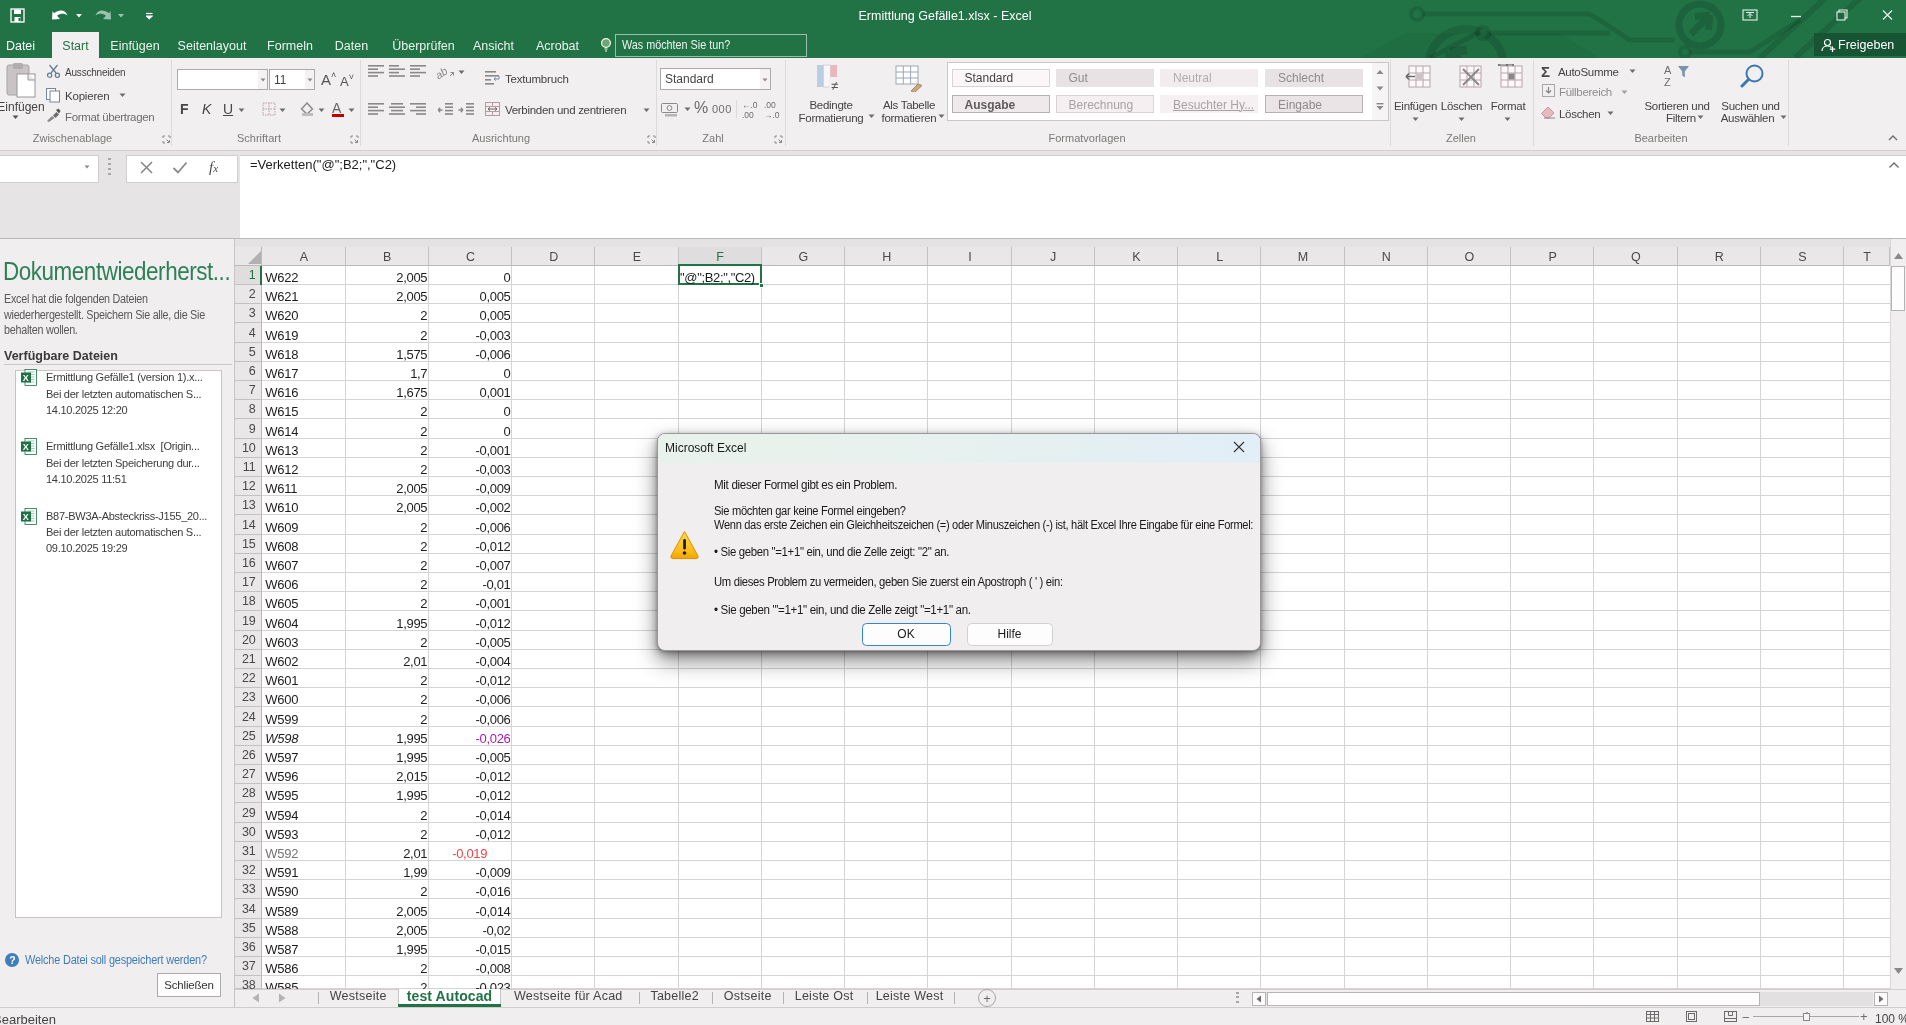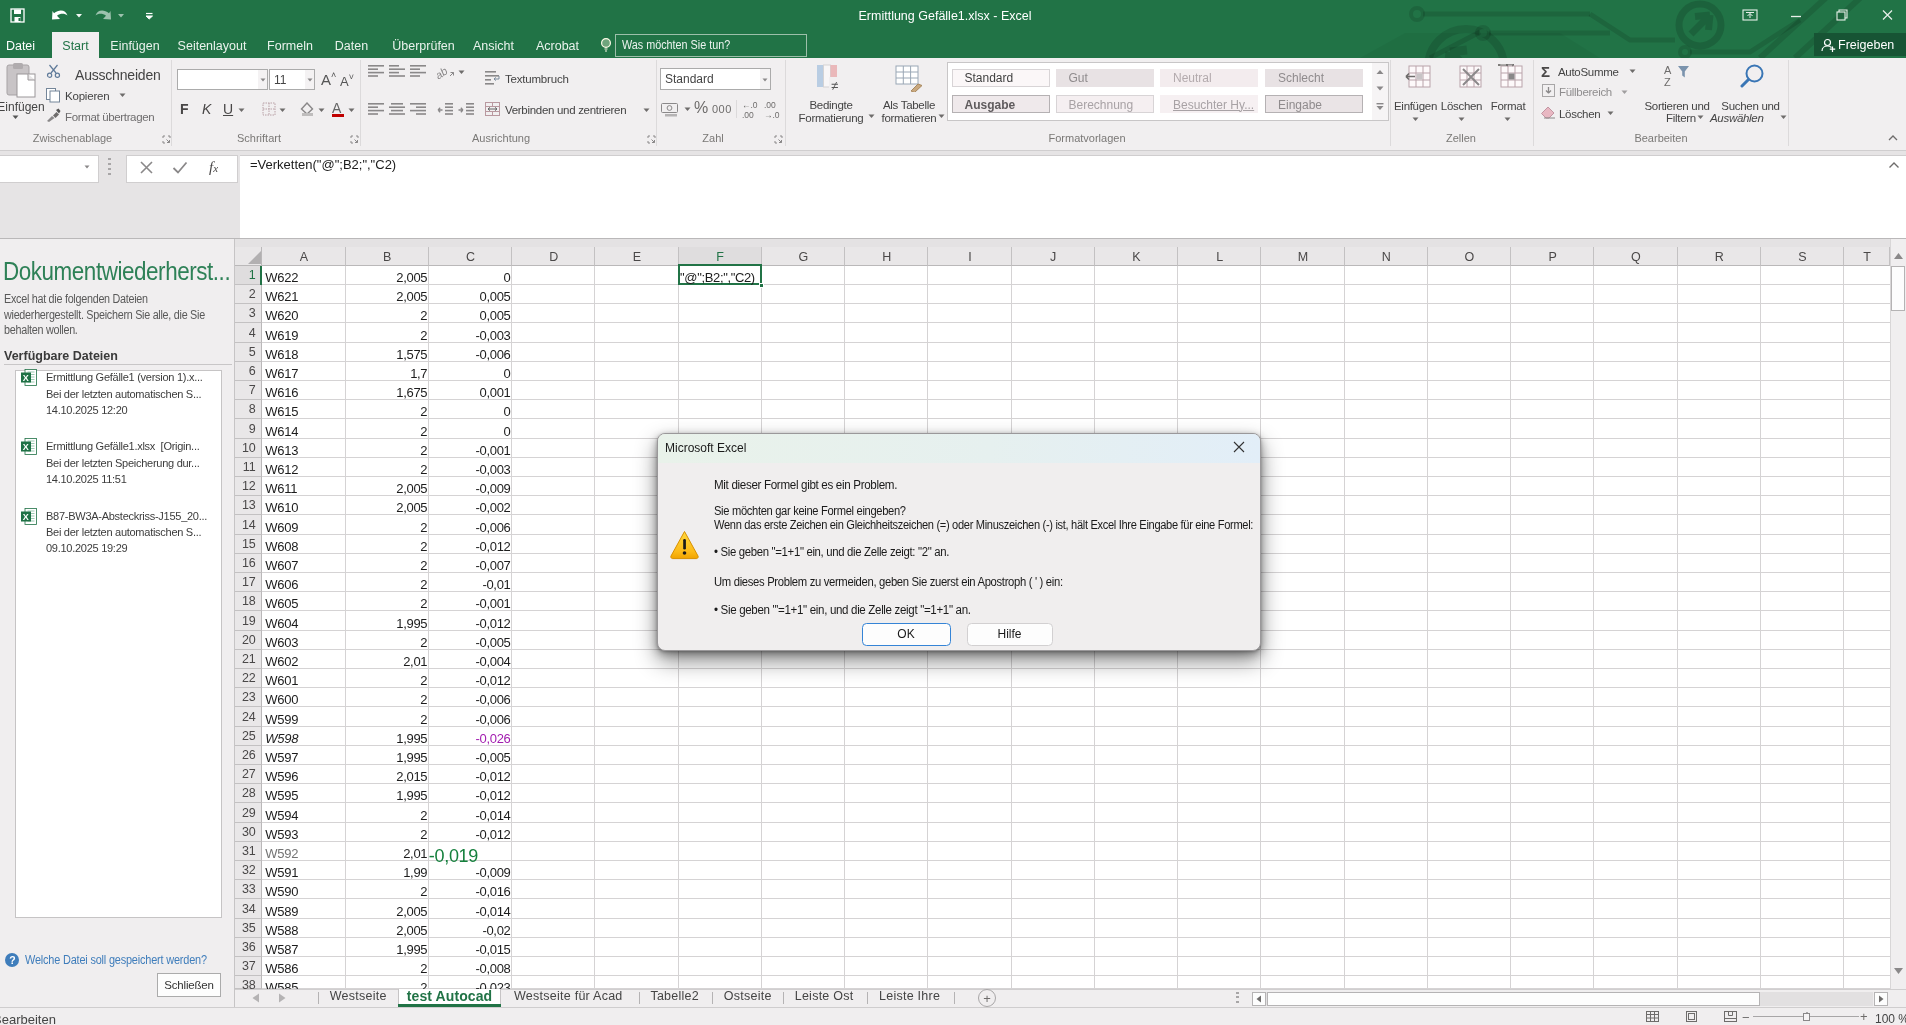--- a/index.html
+++ b/index.html
@@ -112,21 +112,21 @@
 <svg class="ab" style="left:12px;top:115px;" width="7" height="4.5" viewBox="0 0 7 4.5">
       <polygon points="0.5,0.5 6.5,0.5 3.5,4.0" fill="#555"></polygon>
     </svg>
 <svg class="ab" style="left:46px;top:64px;" width="15" height="15" viewBox="0 0 15 15">
 <g stroke="#5f7a99" fill="none" stroke-width="1.2">
         <path d="M11.5 1 L 5 9 M3.5 1 L 10 9"></path>
         <circle cx="3.6" cy="11.2" r="2.1"></circle>
         <circle cx="11.4" cy="11.2" r="2.1"></circle>
       </g>
     </svg>
-<div class="tx" style="left:65px;top:66.5px;font-size:14px;letter-spacing:-0.2px;color:#444;margin-left:10px;">Ausschneiden</div>
+<div class="tx" style="left:65px;top:66.5px;font-size:10px;letter-spacing:-0.2px;color:#444;">Ausschneiden</div>
 <svg class="ab" style="left:45px;top:87px;" width="16" height="16" viewBox="0 0 16 16">
 <g fill="#fff" stroke="#758699">
         <rect x="1.5" y="1.5" width="9" height="11"></rect>
         <rect x="5" y="4" width="9.5" height="11"></rect>
       </g>
     </svg>
 <div class="tx" style="left:65px;top:89.5px;font-size:11.5px;letter-spacing:-0.2px;color:#444;">Kopieren</div>
 <svg class="ab" style="left:119px;top:93px;" width="7" height="4.5" viewBox="0 0 7 4.5">
       <polygon points="0.5,0.5 6.5,0.5 3.5,4.0" fill="#6e6c6b"></polygon>
     </svg>
@@ -435,21 +435,21 @@
 <div class="tx" style="left:1639px;top:99.5px;width:76px;text-align:center;font-size:11.5px;letter-spacing:-0.3px;color:#444;">Sortieren und</div>
 <div class="tx" style="left:1643px;top:111.5px;width:76px;text-align:center;font-size:11.5px;letter-spacing:-0.3px;color:#444;">Filtern</div>
 <svg class="ab" style="left:1697px;top:115px;" width="7" height="4.5" viewBox="0 0 7 4.5">
       <polygon points="0.5,0.5 6.5,0.5 3.5,4.0" fill="#6e6c6b"></polygon>
     </svg>
 <svg class="ab" style="left:1740px;top:63px;" width="26" height="26" viewBox="0 0 26 26">
 <circle cx="14.5" cy="10.5" r="8" fill="none" stroke="#3a76b5" stroke-width="2"></circle>
 <path d="M8.5 16.5 L 2 23" stroke="#3a76b5" stroke-width="3" stroke-linecap="round"></path>
     </svg>
 <div class="tx" style="left:1713px;top:99.5px;width:75px;text-align:center;font-size:11.5px;letter-spacing:-0.3px;color:#444;">Suchen und</div>
-<div class="tx" style="left:1710px;top:111.5px;width:75px;font-size:11.5px;letter-spacing:-0.3px;color:#444;font-style:italic;">Auswählen</div>
+<div class="tx" style="left:1710px;top:111.5px;width:75px;text-align:center;font-size:11.5px;letter-spacing:-0.3px;color:#444;">Auswählen</div>
 <svg class="ab" style="left:1780px;top:115px;" width="7" height="4.5" viewBox="0 0 7 4.5">
       <polygon points="0.5,0.5 6.5,0.5 3.5,4.0" fill="#6e6c6b"></polygon>
     </svg>
 <div class="tx" style="left:1591px;top:132px;width:140px;text-align:center;font-size:11px;color:#7a7876;">Bearbeiten</div>
 <svg class="ab" style="left:1888px;top:135px;" width="10" height="6" viewBox="0 0 10 6">
       <path d="M1 5 L 5 1 L 9 5" stroke="#6e6c6b" stroke-width="1.3" fill="none"></path>
     </svg>
 <div class="ab" style="left:0;top:151px;width:1906px;height:87px;background:#e6e4e5;"></div>
 <div class="ab" style="left:0;top:154.5px;width:98px;height:26px;background:#fff;border:1px solid #d0cecf;border-left:none;"></div>
 <svg class="ab" style="left:84px;top:165px;" width="6" height="4" viewBox="0 0 6 4">
@@ -774,21 +774,21 @@
 <div class="tx" style="left:345.55px;top:788.30px;width:81.75px;text-align:right;font-size:13px;letter-spacing:-0.3px;color:#1c1c1c;">1,995</div>
 <div class="tx" style="left:428.80px;top:788.30px;width:81.75px;text-align:right;font-size:13px;letter-spacing:-0.3px;color:#1c1c1c;">-0,012</div>
 <div class="tx" style="left:265.30px;top:807.50px;font-size:13px;letter-spacing:-0.3px;color:#1c1c1c;">W594</div>
 <div class="tx" style="left:345.55px;top:807.50px;width:81.75px;text-align:right;font-size:13px;letter-spacing:-0.3px;color:#1c1c1c;">2</div>
 <div class="tx" style="left:428.80px;top:807.50px;width:81.75px;text-align:right;font-size:13px;letter-spacing:-0.3px;color:#1c1c1c;">-0,014</div>
 <div class="tx" style="left:265.30px;top:826.70px;font-size:13px;letter-spacing:-0.3px;color:#1c1c1c;">W593</div>
 <div class="tx" style="left:345.55px;top:826.70px;width:81.75px;text-align:right;font-size:13px;letter-spacing:-0.3px;color:#1c1c1c;">2</div>
 <div class="tx" style="left:428.80px;top:826.70px;width:81.75px;text-align:right;font-size:13px;letter-spacing:-0.3px;color:#1c1c1c;">-0,012</div>
 <div class="tx" style="left:265.30px;top:845.90px;font-size:13px;letter-spacing:-0.3px;color:#737373;">W592</div>
 <div class="tx" style="left:345.55px;top:845.90px;width:81.75px;text-align:right;font-size:13px;letter-spacing:-0.3px;color:#1c1c1c;">2,01</div>
-<div class="tx" style="left:428.80px;top:845.90px;width:81.75px;text-align:left;font-size:18px;letter-spacing:-0.3px;color:#15803d;">-0,019</div>
+<div class="tx" style="left:428.80px;top:845.90px;width:81.75px;text-align:center;font-size:13px;letter-spacing:-0.3px;color:#ef4444;">-0,019</div>
 <div class="tx" style="left:265.30px;top:865.10px;font-size:13px;letter-spacing:-0.3px;color:#1c1c1c;">W591</div>
 <div class="tx" style="left:345.55px;top:865.10px;width:81.75px;text-align:right;font-size:13px;letter-spacing:-0.3px;color:#1c1c1c;">1,99</div>
 <div class="tx" style="left:428.80px;top:865.10px;width:81.75px;text-align:right;font-size:13px;letter-spacing:-0.3px;color:#1c1c1c;">-0,009</div>
 <div class="tx" style="left:265.30px;top:884.30px;font-size:13px;letter-spacing:-0.3px;color:#1c1c1c;">W590</div>
 <div class="tx" style="left:345.55px;top:884.30px;width:81.75px;text-align:right;font-size:13px;letter-spacing:-0.3px;color:#1c1c1c;">2</div>
 <div class="tx" style="left:428.80px;top:884.30px;width:81.75px;text-align:right;font-size:13px;letter-spacing:-0.3px;color:#1c1c1c;">-0,016</div>
 <div class="tx" style="left:265.30px;top:903.50px;font-size:13px;letter-spacing:-0.3px;color:#1c1c1c;">W589</div>
 <div class="tx" style="left:345.55px;top:903.50px;width:81.75px;text-align:right;font-size:13px;letter-spacing:-0.3px;color:#1c1c1c;">2,005</div>
 <div class="tx" style="left:428.80px;top:903.50px;width:81.75px;text-align:right;font-size:13px;letter-spacing:-0.3px;color:#1c1c1c;">-0,014</div>
 <div class="tx" style="left:265.30px;top:922.70px;font-size:13px;letter-spacing:-0.3px;color:#1c1c1c;">W588</div>
@@ -825,21 +825,21 @@
 <div class="ab" style="left:638.5px;top:992px;width:1px;height:12px;background:#b5b3b4;"></div>
 <div class="ab" style="left:712.2px;top:992px;width:1px;height:12px;background:#b5b3b4;"></div>
 <div class="ab" style="left:783.1px;top:992px;width:1px;height:12px;background:#b5b3b4;"></div>
 <div class="ab" style="left:866.6px;top:992px;width:1px;height:12px;background:#b5b3b4;"></div>
 <div class="ab" style="left:954.2px;top:992px;width:1px;height:12px;background:#b5b3b4;"></div>
 <div class="tx" style="left:278.2px;top:989.4px;width:160px;text-align:center;font-size:12.5px;letter-spacing:0.25px;color:#444;">Westseite</div>
 <div class="tx" style="left:488.3px;top:989.4px;width:160px;text-align:center;font-size:12.5px;letter-spacing:0.25px;color:#444;">Westseite für Acad</div>
 <div class="tx" style="left:594.7px;top:989.4px;width:160px;text-align:center;font-size:12.5px;letter-spacing:0.25px;color:#444;">Tabelle2</div>
 <div class="tx" style="left:667.7px;top:989.4px;width:160px;text-align:center;font-size:12.5px;letter-spacing:0.25px;color:#444;">Ostseite</div>
 <div class="tx" style="left:744.1px;top:989.4px;width:160px;text-align:center;font-size:12.5px;letter-spacing:0.25px;color:#444;">Leiste Ost</div>
-<div class="tx" style="left:829.6px;top:989.4px;width:160px;text-align:center;font-size:12.5px;letter-spacing:0.25px;color:#444;">Leiste Ihre</div>
+<div class="tx" style="left:829.6px;top:989.4px;width:160px;text-align:center;font-size:12.5px;letter-spacing:0.25px;color:#444;">Leiste West</div>
 <div class="ab" style="left:397.7px;top:988.5px;width:103px;height:18.5px;background:#fff;border-left:1px solid #c6c4c5;border-right:1px solid #c6c4c5;box-sizing:border-box;"></div>
 <div class="tx" style="left:398px;top:987.8px;width:103px;text-align:center;font-size:14px;font-weight:bold;letter-spacing:0.1px;color:#217346;">test Autocad</div>
 <div class="ab" style="left:397.7px;top:1004px;width:103px;height:3px;background:#217346;"></div>
 <div class="ab" style="left:978px;top:989px;width:18px;height:18px;border:1px solid #a8a6a7;border-radius:50%;box-sizing:border-box;"></div>
 <div class="tx" style="left:978px;top:991px;width:18px;text-align:center;font-size:13px;color:#6e6c6b;">+</div>
 <div class="ab" style="left:1236px;top:992px;width:3px;height:12px;background:repeating-linear-gradient(#a8a6a7 0 2px, transparent 2px 4.5px);"></div>
 <div class="ab" style="left:1252px;top:991.5px;width:14px;height:14px;background:#fdfdfd;border:1px solid #b5b3b4;box-sizing:border-box;"></div>
 <svg class="ab" style="left:1256px;top:994.5px;" width="6" height="8" viewBox="0 0 6 8">
       <polygon points="5,0.5 5,7.5 0.5,4" fill="#6e6c6b"></polygon>
     </svg>

